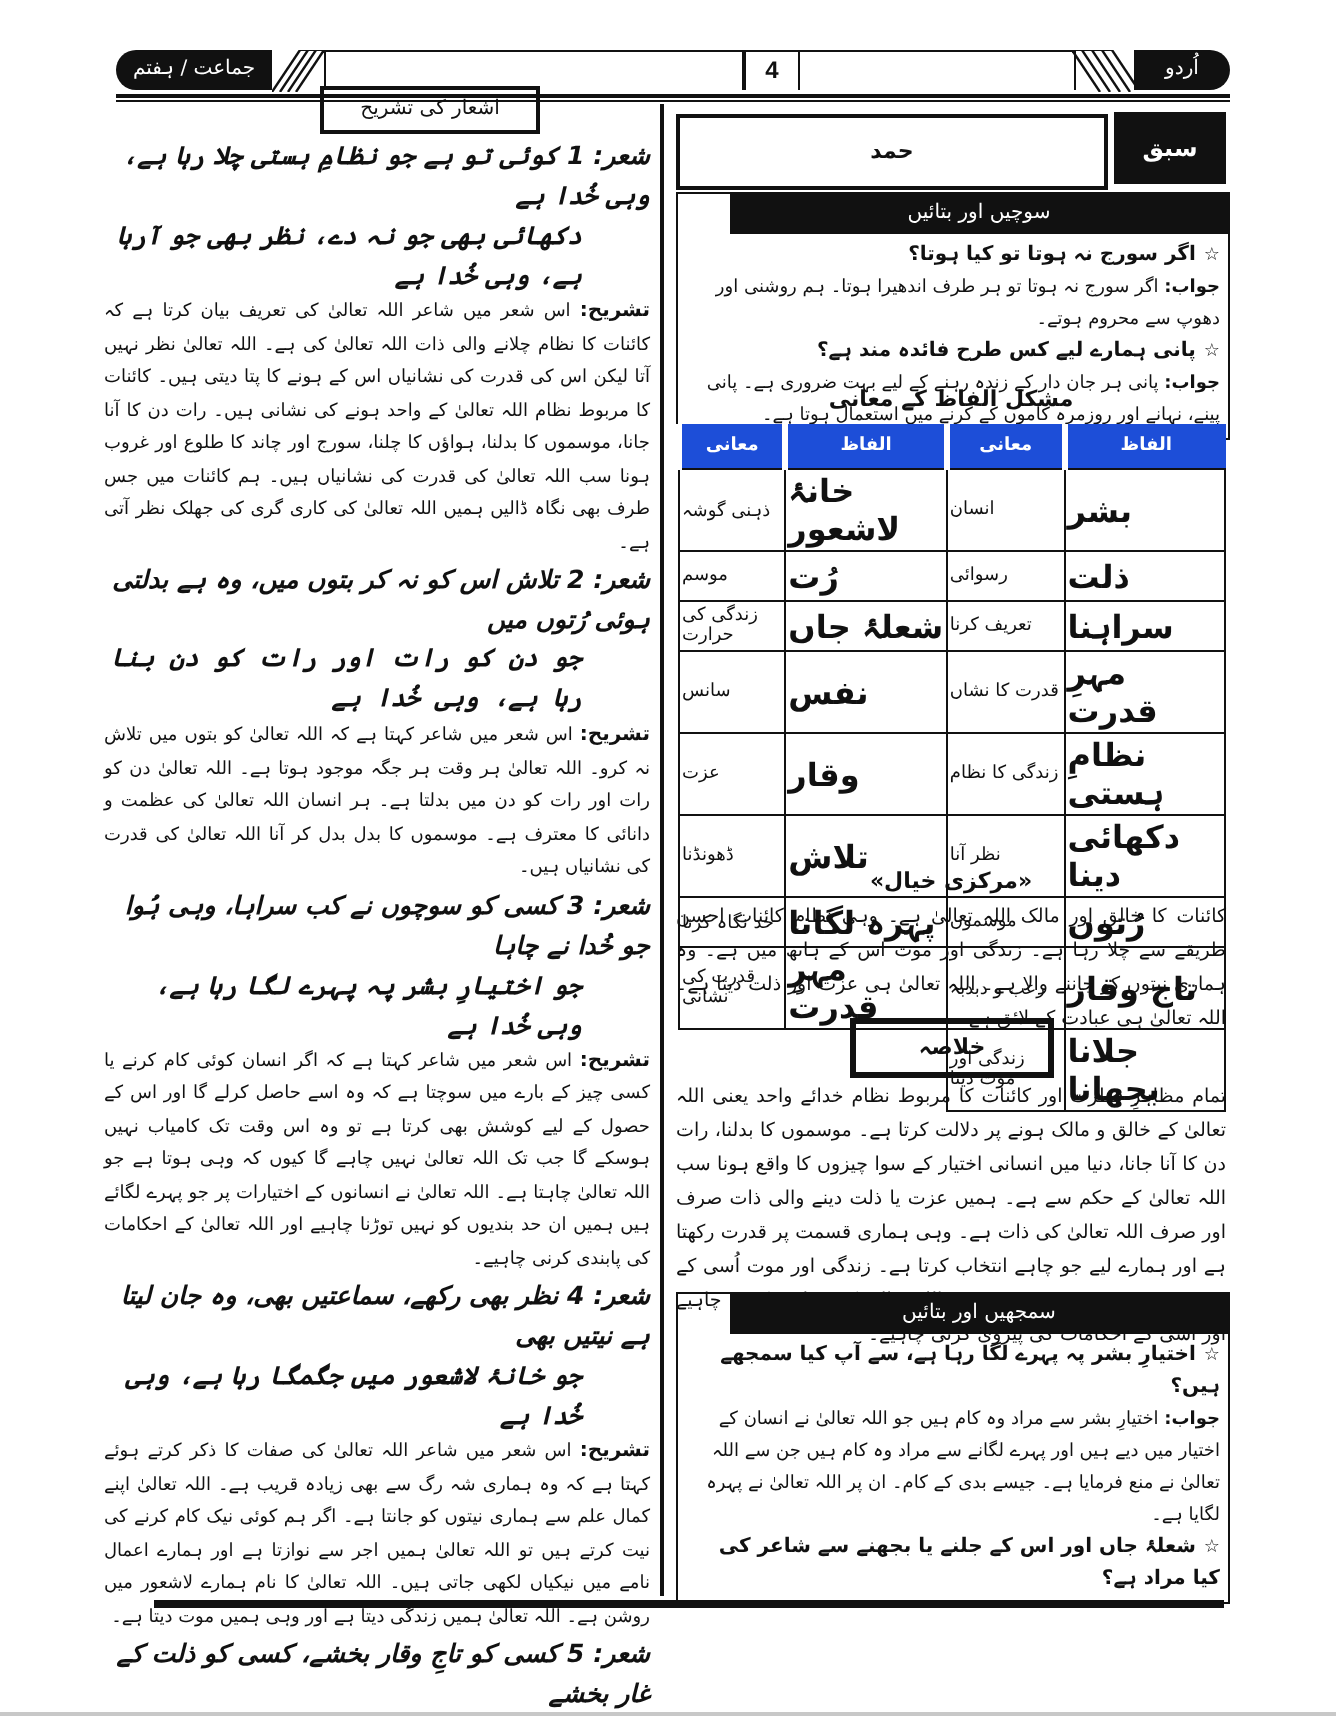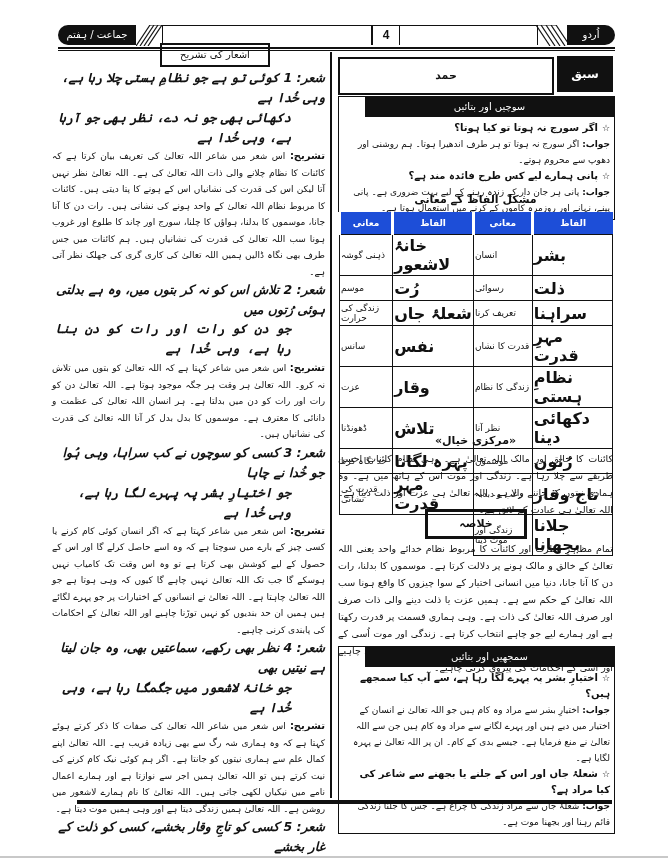--- a/index.html
+++ b/index.html
@@ -181,21 +181,20 @@
 
   <div class="khulasa">خلاصہ</div>
   <div class="para" style="top:540px;">تمام مظاہرِ فطرت اور کائنات کا مربوط نظام خدائے واحد یعنی اللہ تعالیٰ کے خالق و مالک ہونے پر دلالت کرتا ہے۔ موسموں کا بدلنا، رات دن کا آنا جانا، دنیا میں انسانی اختیار کے سوا چیزوں کا واقع ہونا سب اللہ تعالیٰ کے حکم سے ہے۔ ہمیں عزت یا ذلت دینے والی ذات صرف اور صرف اللہ تعالیٰ کی ذات ہے۔ وہی ہماری قسمت پر قدرت رکھتا ہے اور ہمارے لیے جو چاہے انتخاب کرتا ہے۔ زندگی اور موت اُسی کے قبضۂ قدرت میں ہے۔ ہمیں صرف اللہ تعالیٰ کی عبادت کرنی چاہیے اور اُسی کے احکامات کی پیروی کرنی چاہیے۔</div>
 
   <div class="box" style="top:646px;">
     <div class="box-head">سمجھیں اور بتائیں</div>
     <div class="box-body">
       <div class="q"><span class="star">☆</span><span>اختیارِ بشر پہ پہرے لگا رہا ہے، سے آپ کیا سمجھے ہیں؟</span></div>
       <div><span class="ans-label">جواب:</span> <span>اختیارِ بشر سے مراد وہ کام ہیں جو اللہ تعالیٰ نے انسان کے اختیار میں دیے ہیں اور پہرے لگانے سے مراد وہ کام ہیں جن سے اللہ تعالیٰ نے منع فرمایا ہے۔ جیسے بدی کے کام۔ ان پر اللہ تعالیٰ نے پہرہ لگایا ہے۔</span></div>
       <div class="q"><span class="star">☆</span><span>شعلۂ جاں اور اس کے جلنے یا بجھنے سے شاعر کی کیا مراد ہے؟</span></div>
-      <div><span class="ans-label">جواب:</span> <span>شعلۂ جاں سے مراد زندگی کا چراغ ہے۔ جس کا جلنا زندگی قائم رہنا اور بجھنا موت ہے۔</span></div>
     </div>
   </div>
 
   <div class="ash-title">اشعار کی تشریح</div>
   <div class="lc" style="top:68px;" id="verses">
       <div>
         <div class="sher">
           <span class="sher-line"><span class="sher-label">شعر: 1</span>  <span>کوئی تو ہے جو نظامِ ہستی چلا رہا ہے، وہی خُدا ہے</span></span>
           <span class="sher-line" style="padding-right: 34px;">دکھائی بھی جو نہ دے، نظر بھی جو آرہا ہے، وہی خُدا ہے</span>
         </div>

